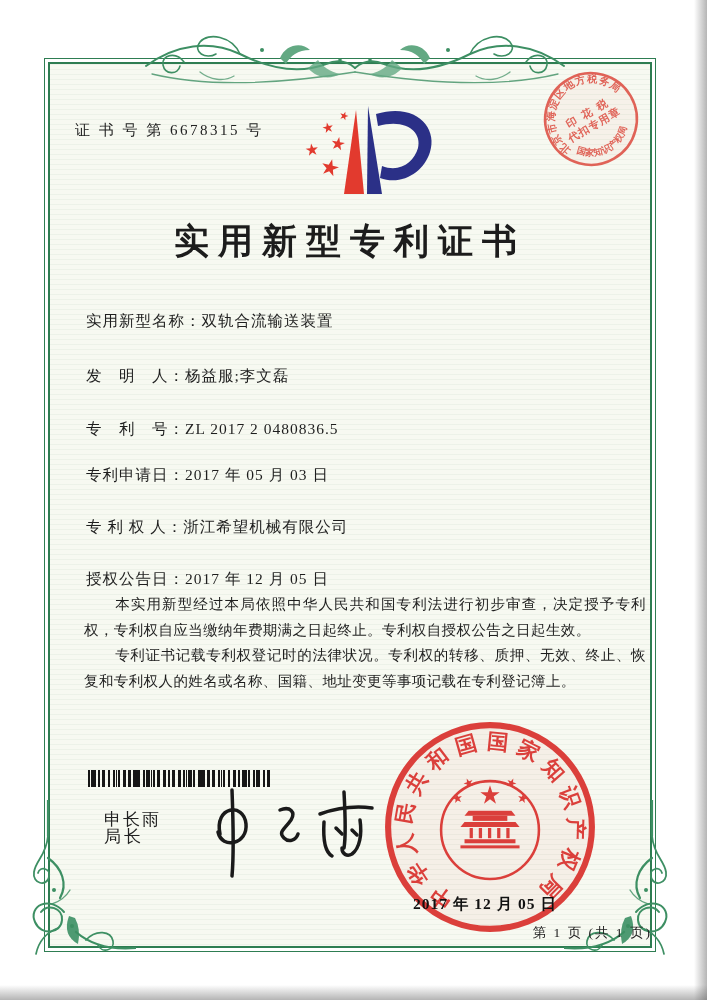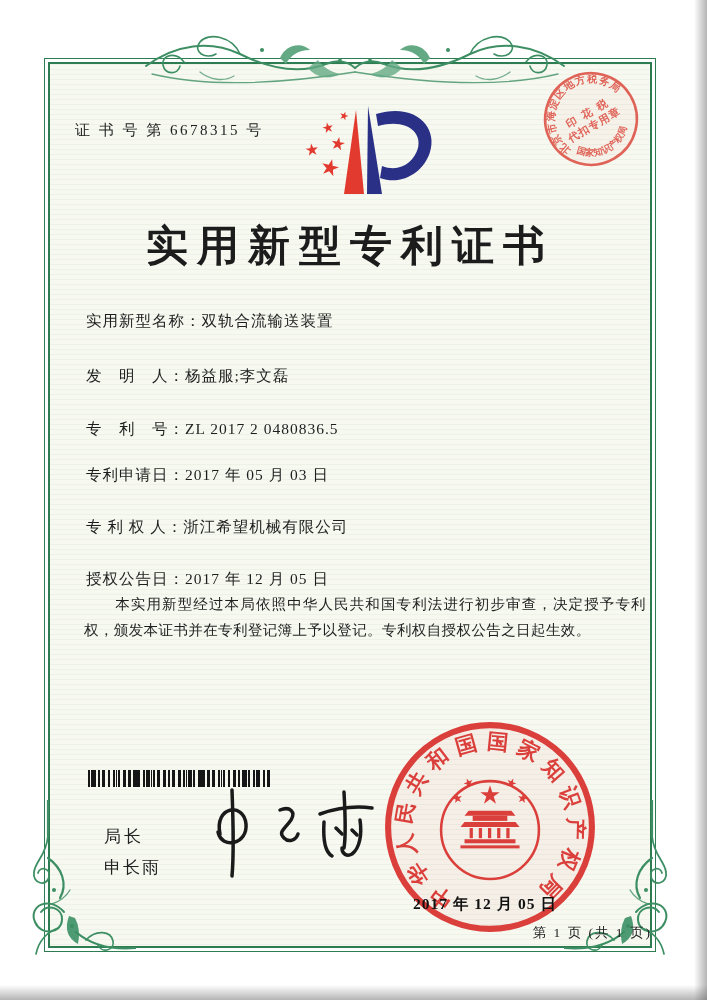--- a/index.html
+++ b/index.html
@@ -16,33 +16,33 @@
     position:absolute;left:48px;top:62px;width:600px;height:882px;
     border:2px solid #2e7d52;outline:1px solid #2e7d52;outline-offset:3px;
     background:
       repeating-linear-gradient(180deg,rgba(70,130,90,0.06) 0 1px,rgba(0,0,0,0) 1px 5px),
       #f7f9f1;
   }
   .cert-no{position:absolute;left:75px;top:121px;font-size:15px;letter-spacing:2.5px;}
   .logo{position:absolute;left:292px;top:94px;width:150px;height:108px;}
   .stamp{position:absolute;left:538px;top:66px;width:106px;height:106px;opacity:0.88;}
   .title{position:absolute;left:48px;top:218px;width:604px;text-align:center;
-    font-size:42px;font-weight:600;letter-spacing:9px;color:#1c1c1c;}
+    font-size:35px;font-weight:600;letter-spacing:9px;color:#1c1c1c;}
   .field{position:absolute;left:86px;font-size:15.5px;letter-spacing:1px;color:#1e1e1e;white-space:nowrap;}
   .f0{top:311px}.f1{top:366px}.f2{top:419px}.f3{top:465px}.f4{top:517px}.f5{top:569px}
   .paras{position:absolute;left:84px;top:592px;width:562px;font-size:14.5px;
     line-height:25.5px;text-align:justify;letter-spacing:0.4px;color:#1e1e1e;}
   .paras p{margin:0;text-indent:2.15em;}
   .barcode{position:absolute;left:88px;top:770px;width:182px;height:17px;
     background:
       repeating-linear-gradient(90deg,#161616 0 2px,rgba(0,0,0,0) 2px 5px),
       repeating-linear-gradient(90deg,rgba(0,0,0,0) 0 3px,#161616 3px 5px,rgba(0,0,0,0) 5px 11px),
       repeating-linear-gradient(90deg,#161616 0 1px,rgba(0,0,0,0) 1px 7px);}
   .signer-title{position:absolute;left:104px;top:825px;font-size:17px;letter-spacing:3px;}
-  .signer-name{position:absolute;left:104px;top:856px;font-size:17px;letter-spacing:2px;}
+  .signer-name{position:absolute;left:104px;top:808px;font-size:17px;letter-spacing:2px;}
   .signature{position:absolute;left:192px;top:776px;width:190px;height:110px;}
   .seal{position:absolute;left:383px;top:720px;width:214px;height:214px;opacity:0.92;}
   .seal-date{position:absolute;left:413px;top:894px;font-size:15.5px;font-weight:bold;
     letter-spacing:1px;color:#111;}
   .footer{position:absolute;left:48px;top:924px;width:604px;text-align:right;
     font-size:13.5px;letter-spacing:2px;}
   .orn{position:absolute;}
   .orn-top{left:140px;top:24px;width:430px;height:68px;}
   .orn-bl{left:6px;top:800px;width:130px;height:165px;}
   .orn-br{left:564px;top:800px;width:130px;height:165px;}
@@ -134,21 +134,22 @@
   <div class="title">实用新型专利证书</div>
 
   <div class="field f0"><span>实用新型名称：</span><span>双轨合流输送装置</span></div>
   <div class="field f1"><span>发　明　人：</span><span>杨益服;李文磊</span></div>
   <div class="field f2"><span>专　利　号：</span><span>ZL 2017 2 0480836.5</span></div>
   <div class="field f3"><span>专利申请日：</span><span>2017 年 05 月 03 日</span></div>
   <div class="field f4"><span>专 利 权 人：</span><span>浙江希望机械有限公司</span></div>
   <div class="field f5"><span>授权公告日：</span><span>2017 年 12 月 05 日</span></div>
 
   <div class="paras">
-    <p>本实用新型经过本局依照中华人民共和国专利法进行初步审查，决定授予专利权，颁发本证书并在专利登记簿上予以登记。专利权自授权公告之日起生效。</p>
+    <p>本实用新型经过本局依照中华人民共和国专利法进行初步审查，决定授予专利权，专利权自应当缴纳年费期满之日起终止。专利权自授权公告之日起生效。</p>
+    <p>专利证书记载专利权登记时的法律状况。专利权的转移、质押、无效、终止、恢复和专利权人的姓名或名称、国籍、地址变更等事项记载在专利登记簿上。</p>
   </div>
 
   <div class="barcode"></div>
 
   <div class="signer-title">局长</div>
   <div class="signer-name">申长雨</div>
 
   <svg class="signature" viewBox="0 0 190 110" fill="none" stroke="#1a1a1a" stroke-width="3.5" stroke-linecap="round">
     <path d="M28,58 C22,30 52,26 54,48 C56,68 30,74 26,56"></path>
     <path d="M40,14 C41,40 42,78 40,100"></path>

